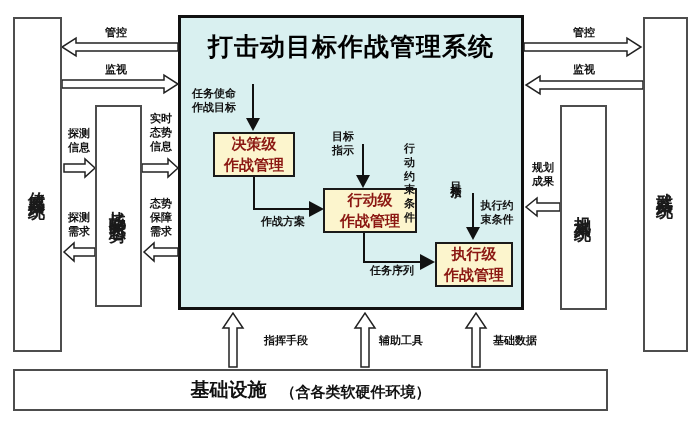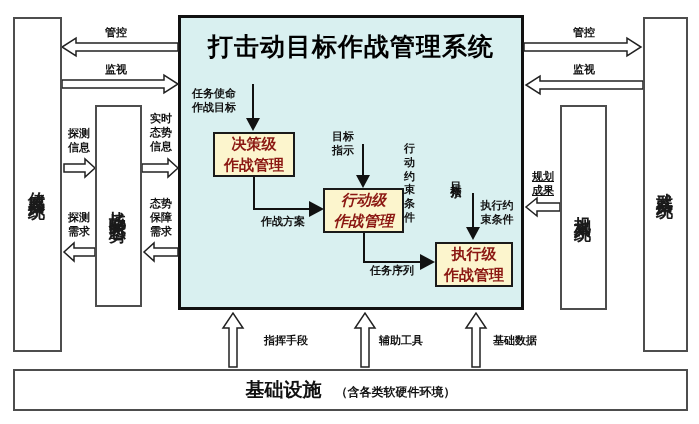--- a/index.html
+++ b/index.html
@@ -78,31 +78,31 @@
     z-index: 5;
   }
   #arrow-layer {
     position: absolute;
     left: 0; top: 0;
     z-index: 2;
   }
   .sysbox { z-index: 3; }
   #infra-box {
     position: absolute;
-    left: 13px; top: 369px; width: 675px; height: 42px;
+    left: 13px; top: 369px; width: 595px; height: 42px;
     background: #fff;
     border: 2px solid #4d4d4d;
     display: flex;
     align-items: center;
     justify-content: center;
     gap: 14px;
     z-index: 3;
   }
   #infra-title { font-size: 19px; font-weight: bold; color: #111; }
-  #infra-note { font-size: 12px; font-weight: bold; color: #111; padding-top: 4px; text-align: right; }
+  #infra-note { font-size: 15px; font-weight: bold; color: #111; padding-top: 4px; text-align: right; }
   .hollow { fill: #ffffff; stroke: #222; stroke-width: 1.5; }
   .sline { stroke: #111; stroke-width: 2; fill: none; }
   .shead { fill: #111; stroke: none; }
 </style>
 </head>
 <body>
 
 <div id="stage">
 
   <div id="center-box">
@@ -156,40 +156,40 @@
     <span class="vtext">武器系统</span>
   </div>
 
   <div id="infra-box">
     <span id="infra-title">基础设施</span>
     <span id="infra-note">（含各类软硬件环境）</span>
   </div>
 
   <div class="module" style="left:213px; top:132px; width:82px; height:45px;">决策级
 作战管理</div>
-  <div class="module" style="left:323px; top:188px; width:81px; height:45px;font-style:italic;">行动级
+  <div class="module" style="left:323px; top:188px; width:94px; height:45px;">行动级
 作战管理</div>
   <div class="module" style="left:435px; top:242px; width:78px; height:45px;">执行级
 作战管理</div>
 
   <div class="lbl" style="left:98px; top:26px; width:36px;">管控</div>
   <div class="lbl" style="left:98px; top:63px; width:36px;">监视</div>
   <div class="lbl" style="left:62px; top:127px; width:34px;">探测
 信息</div>
   <div class="lbl" style="left:62px; top:211px; width:34px;">探测
 需求</div>
   <div class="lbl" style="left:143px; top:112px; width:36px;">实时
 态势
 信息</div>
   <div class="lbl" style="left:143px; top:197px; width:36px;">态势
 保障
 需求</div>
   <div class="lbl" style="left:566px; top:26px; width:36px;">管控</div>
   <div class="lbl" style="left:566px; top:63px; width:36px;">监视</div>
-  <div class="lbl" style="left:526px; top:170px; width:34px;text-decoration:underline;">规划
+  <div class="lbl" style="left:526px; top:161px; width:34px;">规划
 成果</div>
 
   <div class="lbl" style="left:185px; top:87px; width:58px;">任务使命
 作战目标</div>
   <div class="lbl" style="left:327px; top:130px; width:32px;">目标
 指示</div>
   <div class="lbl" style="left:365px; top:142px; width:44px;padding-left:39px;">行动约
 束条件</div>
   <div class="lbl" style="left:255px; top:215px; width:56px;">作战方案</div>
   <div class="lbl-v" style="left:447px; top:173px; height:62px;">目标指示</div>

